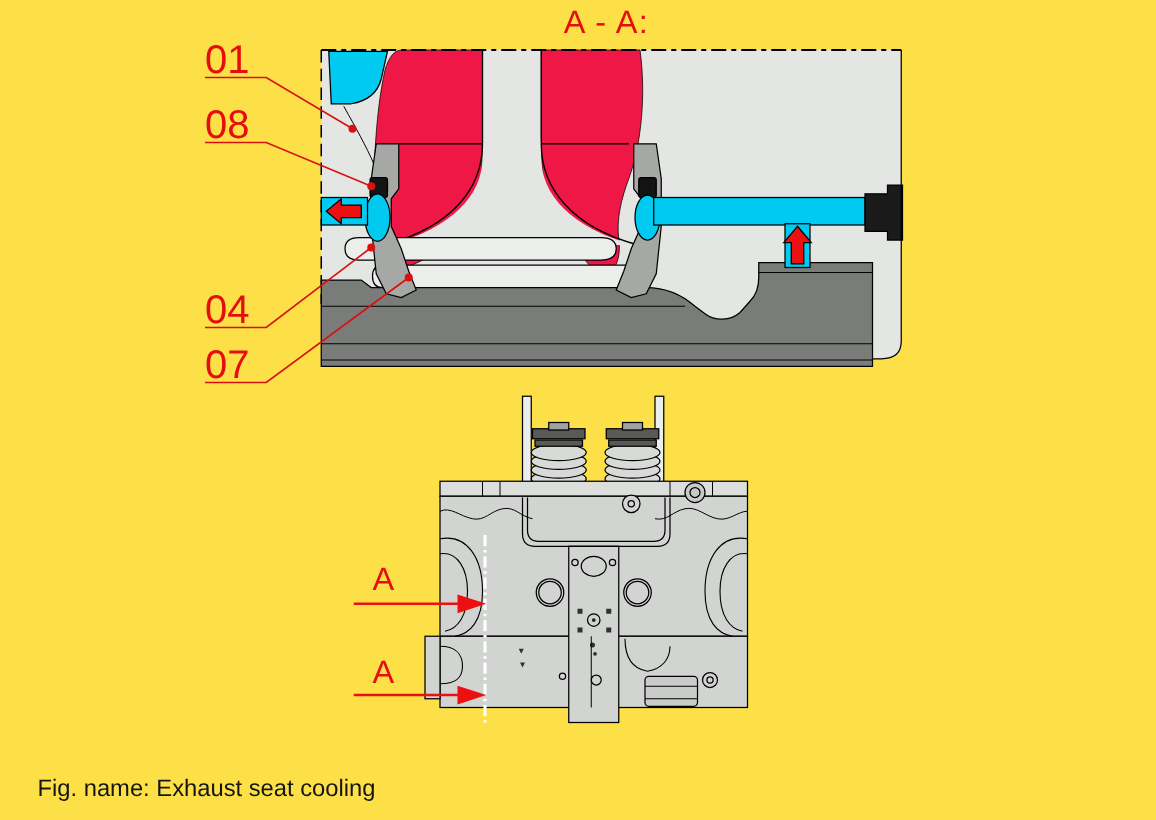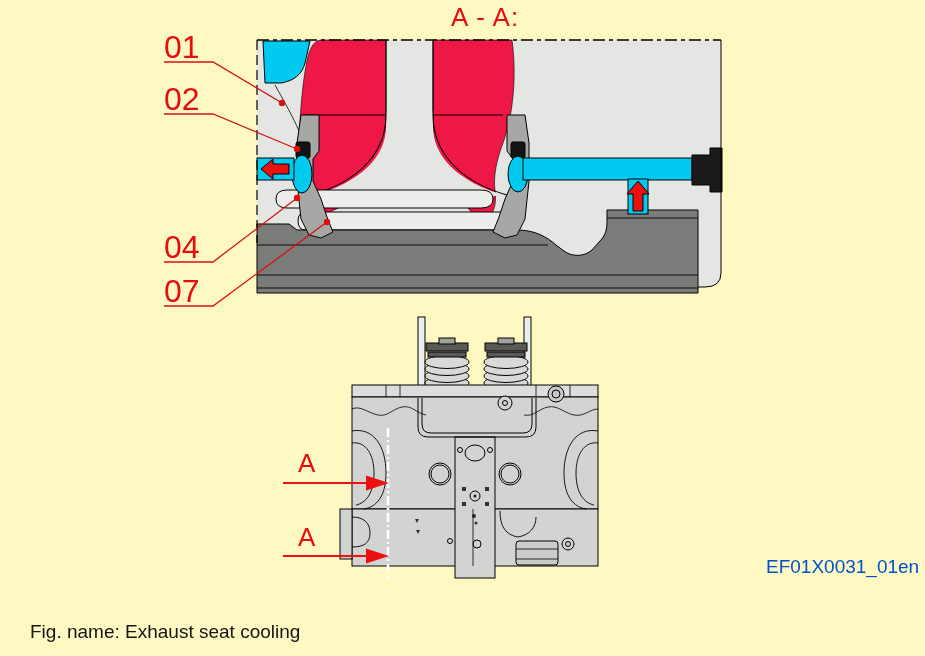--- a/index.html
+++ b/index.html
@@ -1,16 +1,16 @@
 <!DOCTYPE html>
 <html style="--hot-red: #EF1745; --coolant-cyan: #00CAF0; --arrow-red: #EC1010; --label-red: #E50E0E; --leader-red: #D81010; --code-blue: #0052CC; --body-gray: #E4E6E4; --head-gray: #D2D4D2; --seat-gray: #A6A8A6; --base-gray: #7A7C7A;"><head>
 <meta charset="utf-8">
 <style>
   html,body{margin:0;padding:0;background:#fff;}
-  #page{position:relative;width:925px;height:656px;background:#fef9c3;overflow:hidden;
+  #page{position:relative;width:925px;height:656px;background:#fde047;overflow:hidden;
         font-family:"Liberation Sans","DejaVu Sans",sans-serif;}
   .abs{position:absolute;}
   .callout{color:var(--label-red,#e50e0e);font-size:32px;line-height:26px;width:49px;text-align:left;}
   .marker{color:var(--label-red,#e50e0e);font-size:26px;line-height:26px;}
   #section-title{left:451px;top:2px;color:var(--label-red,#e50e0e);font-size:26px;letter-spacing:1px;}
   #figure-code{left:766px;top:556px;color:var(--code-blue,#0052cc);font-size:19px;}
   #figure-caption{left:30px;top:621px;color:#151515;font-size:19px;}
   svg{display:block;}
 </style>
 </head>
@@ -160,22 +160,21 @@
     </g>
     <g>
       <path d="M283,556 H368" stroke="#EC1010" stroke-width="2" fill="none"></path>
       <path d="M366,548.5 L389,556 L366,563.5 Z" fill="#EC1010"></path>
     </g>
   </svg>
 
   <div class="abs" id="section-title">A - A:</div>
 
   <div class="abs callout" style="left:164px;top:34px">01</div>
-  <div class="abs callout" style="left:164px;top:86px">02</div>
+  <div class="abs callout" style="left:164px;top:86px">08</div>
   <div class="abs callout" style="left:164px;top:234px">04</div>
   <div class="abs callout" style="left:164px;top:278px">07</div>
 
   <div class="abs marker" style="left:298px;top:450px">A</div>
   <div class="abs marker" style="left:298px;top:524px">A</div>
 
-  <div class="abs" id="figure-code">EF01X0031_01en</div>
   <div class="abs" id="figure-caption">Fig. name: Exhaust seat cooling</div>
 </div>
 
 </body></html>

